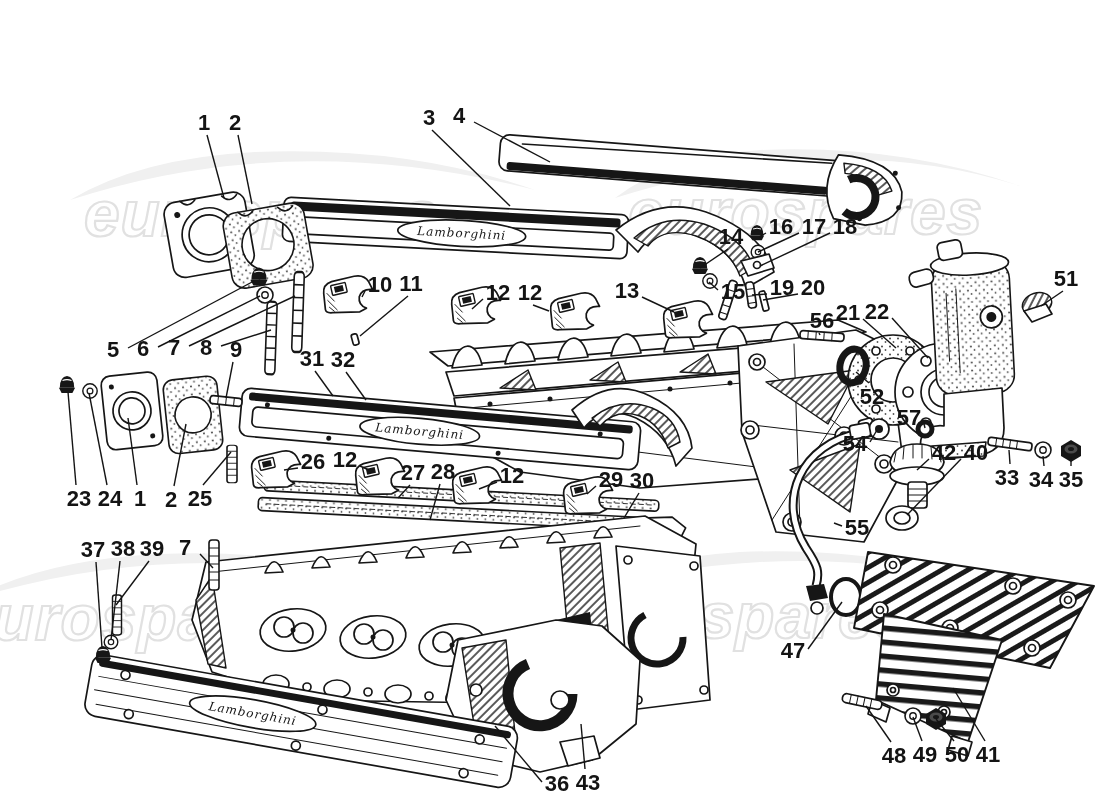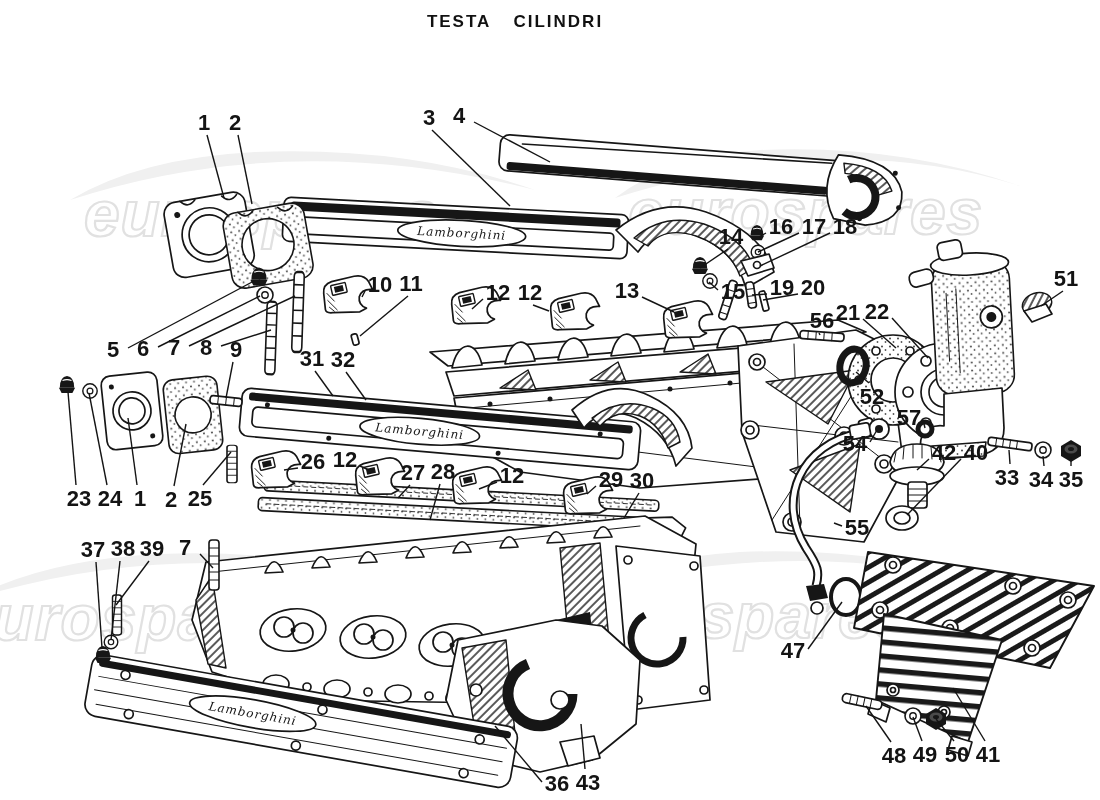--- a/index.html
+++ b/index.html
@@ -21,21 +21,20 @@
   .swoosh{fill:#f0f0f0;}
   .callout{font-family:"Liberation Sans",sans-serif;font-weight:bold;font-size:22px;fill:#141414;}
   .ld{stroke:#141414;stroke-width:1.4;fill:none;}
   .script{font-family:"DejaVu Serif",serif;font-style:italic;font-size:12px;
           fill:#161616;text-anchor:middle;letter-spacing:1px;}
 </style>
 </head>
 <body>
 
 <div class="page">
-  <div class="title">TESTA CILINDRI</div>
 
   <svg class="art" width="1100" height="800" viewBox="0 0 1100 800">
     <defs>
       <pattern id="hat" width="6" height="6" patternUnits="userSpaceOnUse" patternTransform="rotate(45)">
         <rect width="6" height="6" fill="#fff"></rect>
         <line x1="1" y1="0" x2="1" y2="6" stroke="#222" stroke-width="1.5"></line>
       </pattern>
       <pattern id="spk" width="8" height="8" patternUnits="userSpaceOnUse">
         <rect width="8" height="8" fill="#fff"></rect>
         <circle cx="2" cy="2.5" r="1" fill="#444"></circle>

